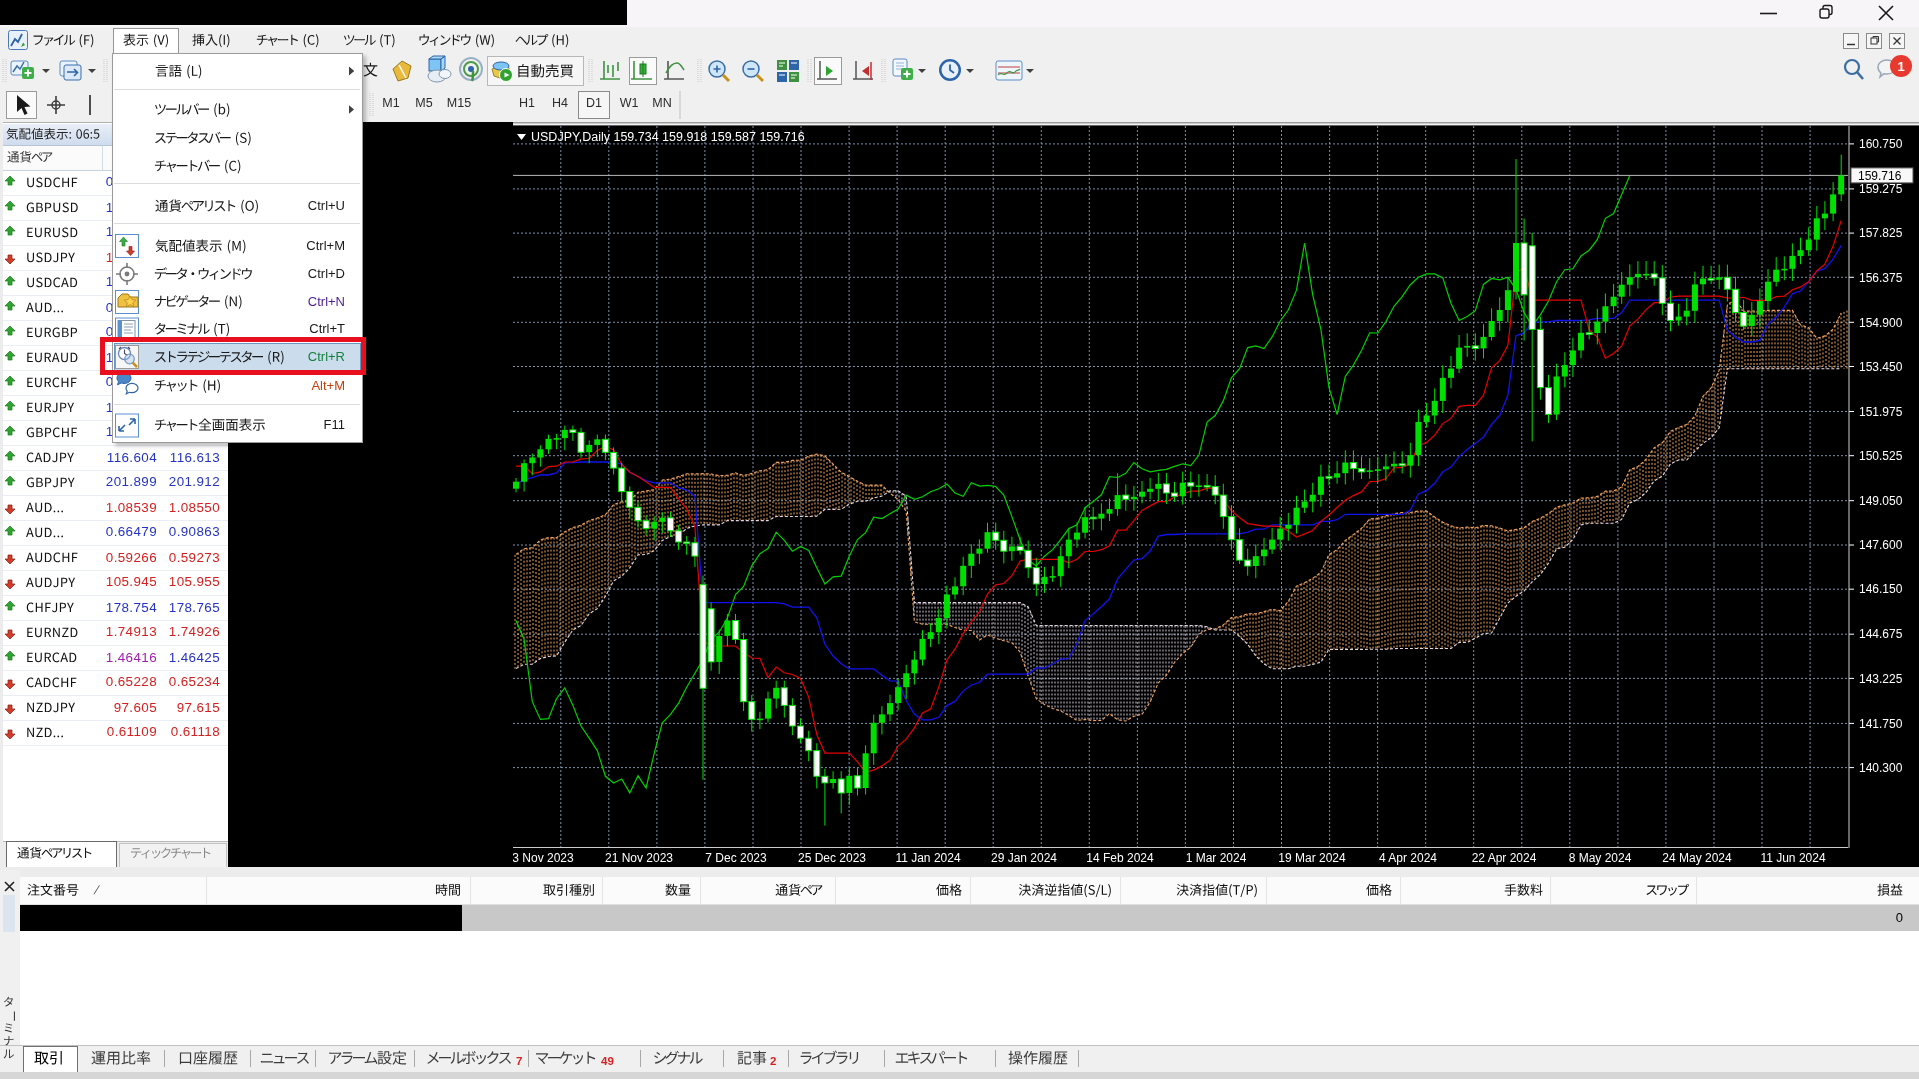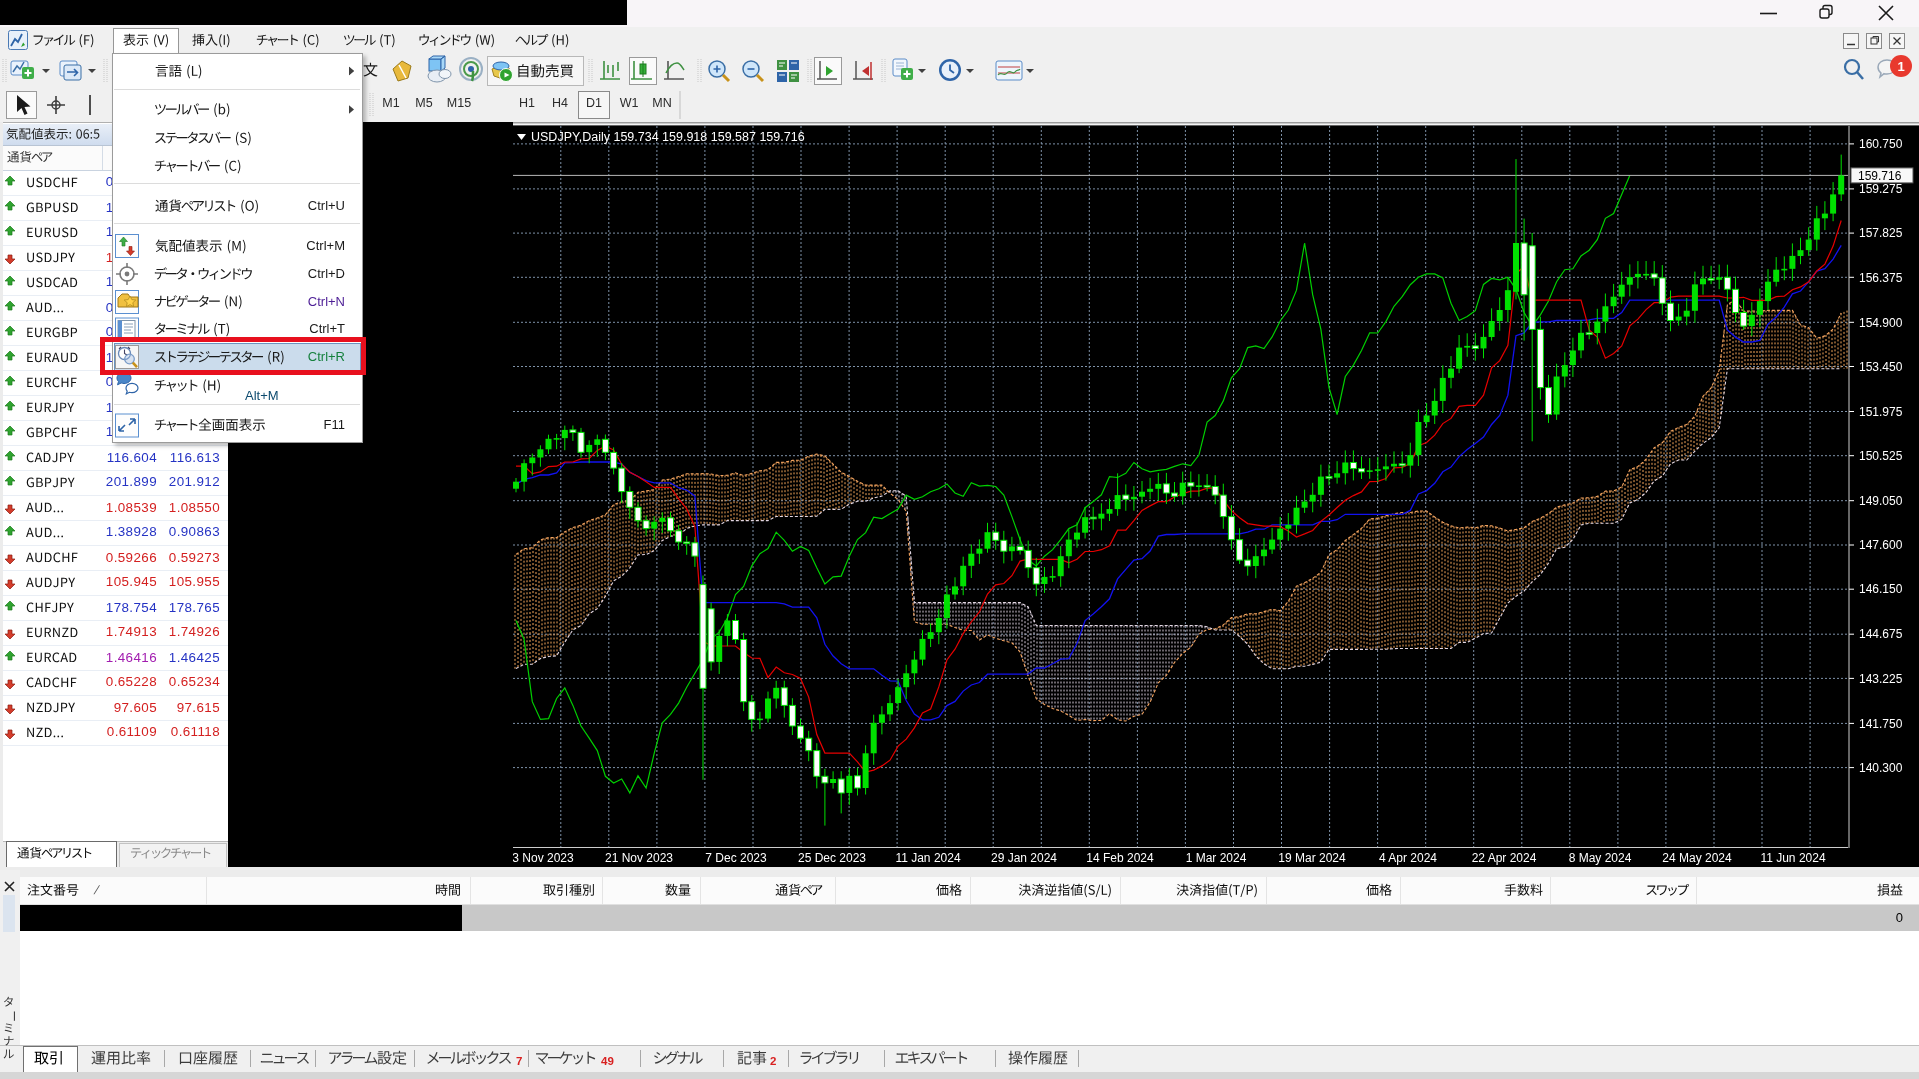--- a/index.html
+++ b/index.html
@@ -363,21 +363,21 @@
 <div style="position:absolute;left:0;top:470px;width:228px;height:1px;background:#e9eef5;"></div>
 <div style="position:absolute;left:0;top:450px;width:157px;text-align:right;font:13.4px 'Liberation Sans',sans-serif;letter-spacing:0.4px;color:#2533c4;">116.604</div>
 <div style="position:absolute;left:0;top:450px;width:220px;text-align:right;font:13.4px 'Liberation Sans',sans-serif;letter-spacing:0.4px;color:#2533c4;">116.613</div>
 <div style="position:absolute;left:0;top:495px;width:228px;height:1px;background:#e9eef5;"></div>
 <div style="position:absolute;left:0;top:474px;width:157px;text-align:right;font:13.4px 'Liberation Sans',sans-serif;letter-spacing:0.4px;color:#2533c4;">201.899</div>
 <div style="position:absolute;left:0;top:474px;width:220px;text-align:right;font:13.4px 'Liberation Sans',sans-serif;letter-spacing:0.4px;color:#2533c4;">201.912</div>
 <div style="position:absolute;left:0;top:520px;width:228px;height:1px;background:#e9eef5;"></div>
 <div style="position:absolute;left:0;top:500px;width:157px;text-align:right;font:13.4px 'Liberation Sans',sans-serif;letter-spacing:0.4px;color:#d42020;">1.08539</div>
 <div style="position:absolute;left:0;top:500px;width:220px;text-align:right;font:13.4px 'Liberation Sans',sans-serif;letter-spacing:0.4px;color:#d42020;">1.08550</div>
 <div style="position:absolute;left:0;top:545px;width:228px;height:1px;background:#e9eef5;"></div>
-<div style="position:absolute;left:0;top:524px;width:157px;text-align:right;font:13.4px 'Liberation Sans',sans-serif;letter-spacing:0.4px;color:#2533c4;">1.38928</div>
+<div style="position:absolute;left:0;top:524px;width:157px;text-align:right;font:13.4px 'Liberation Sans',sans-serif;letter-spacing:0.4px;color:#2533c4;">0.66479</div>
 <div style="position:absolute;left:0;top:524px;width:220px;text-align:right;font:13.4px 'Liberation Sans',sans-serif;letter-spacing:0.4px;color:#2533c4;">0.90863</div>
 <div style="position:absolute;left:0;top:570px;width:228px;height:1px;background:#e9eef5;"></div>
 <div style="position:absolute;left:0;top:550px;width:157px;text-align:right;font:13.4px 'Liberation Sans',sans-serif;letter-spacing:0.4px;color:#d42020;">0.59266</div>
 <div style="position:absolute;left:0;top:550px;width:220px;text-align:right;font:13.4px 'Liberation Sans',sans-serif;letter-spacing:0.4px;color:#d42020;">0.59273</div>
 <div style="position:absolute;left:0;top:595px;width:228px;height:1px;background:#e9eef5;"></div>
 <div style="position:absolute;left:0;top:574px;width:157px;text-align:right;font:13.4px 'Liberation Sans',sans-serif;letter-spacing:0.4px;color:#d42020;">105.945</div>
 <div style="position:absolute;left:0;top:574px;width:220px;text-align:right;font:13.4px 'Liberation Sans',sans-serif;letter-spacing:0.4px;color:#d42020;">105.955</div>
 <div style="position:absolute;left:0;top:620px;width:228px;height:1px;background:#e9eef5;"></div>
 <div style="position:absolute;left:0;top:600px;width:157px;text-align:right;font:13.4px 'Liberation Sans',sans-serif;letter-spacing:0.4px;color:#2533c4;">178.754</div>
 <div style="position:absolute;left:0;top:600px;width:220px;text-align:right;font:13.4px 'Liberation Sans',sans-serif;letter-spacing:0.4px;color:#2533c4;">178.765</div>
@@ -704,21 +704,21 @@
 <div style="position:absolute;left:114px;top:182.5px;width:246px;height:1px;background:#dcdcdc;z-index:31;"></div>
 <div style="position:absolute;left:114px;top:222.5px;width:246px;height:1px;background:#dcdcdc;z-index:31;"></div>
 <div style="position:absolute;left:114px;top:403.5px;width:246px;height:1px;background:#dcdcdc;z-index:31;"></div>
 <div style="position:absolute;left:114px;top:343px;width:247px;height:28px;background:#cbdcec;border:1px solid #6a94c0;box-sizing:border-box;z-index:31;"></div>
 <div style="position:absolute;left:245px;top:198.0px;width:100px;text-align:right;font:13px 'Liberation Sans',sans-serif;color:#1a1a1a;z-index:40;">Ctrl+U</div>
 <div style="position:absolute;left:245px;top:238.0px;width:100px;text-align:right;font:13px 'Liberation Sans',sans-serif;color:#1a1a1a;z-index:40;">Ctrl+M</div>
 <div style="position:absolute;left:245px;top:266.0px;width:100px;text-align:right;font:13px 'Liberation Sans',sans-serif;color:#1a1a1a;z-index:40;">Ctrl+D</div>
 <div style="position:absolute;left:245px;top:293.5px;width:100px;text-align:right;font:13px 'Liberation Sans',sans-serif;color:#4c1d95;z-index:40;">Ctrl+N</div>
 <div style="position:absolute;left:245px;top:321.0px;width:100px;text-align:right;font:13px 'Liberation Sans',sans-serif;color:#1a1a1a;z-index:40;">Ctrl+T</div>
 <div style="position:absolute;left:245px;top:349.0px;width:100px;text-align:right;font:13px 'Liberation Sans',sans-serif;color:#15803d;z-index:40;">Ctrl+R</div>
-<div style="position:absolute;left:245px;top:377.5px;width:100px;text-align:left;font:13px 'Liberation Sans',sans-serif;color:#0c4a6e;z-index:40;margin-top:10px;">Alt+M</div>
+<div style="position:absolute;left:245px;top:377.5px;width:100px;text-align:right;font:13px 'Liberation Sans',sans-serif;color:#c2410c;z-index:40;">Alt+M</div>
 <div style="position:absolute;left:245px;top:417.0px;width:100px;text-align:right;font:13px 'Liberation Sans',sans-serif;color:#1a1a1a;z-index:40;">F11</div>
 <svg style="position:absolute;left:0;top:0;z-index:35" width="400" height="450" viewBox="0 0 400 450">
     <path d="M349 66.8l5 4.2-5 4.2z" fill="#404040"></path>
     <path d="M349 105.3l5 4.2-5 4.2z" fill="#404040"></path>
     <rect x="115.5" y="234.5" width="23" height="23" fill="#fdfdfd" stroke="#5a8fd0"></rect>
     <path d="M123.5 237l4 4.5h-2.5v4.5h-3v-4.5h-2.5z" fill="#3fae49" stroke="#1c7a1f" stroke-width="0.6"></path>
     <path d="M130.5 255.5l-4-4.5h2.5v-4.5h3v4.5h2.5z" fill="#d43c2a" stroke="#8a1a10" stroke-width="0.6"></path>
     <g stroke="#7a7a7a" stroke-width="1.6" fill="none">
       <circle cx="127" cy="274" r="7"></circle>
       <circle cx="127" cy="274" r="2.4" fill="#7a7a7a" stroke="none"></circle>

